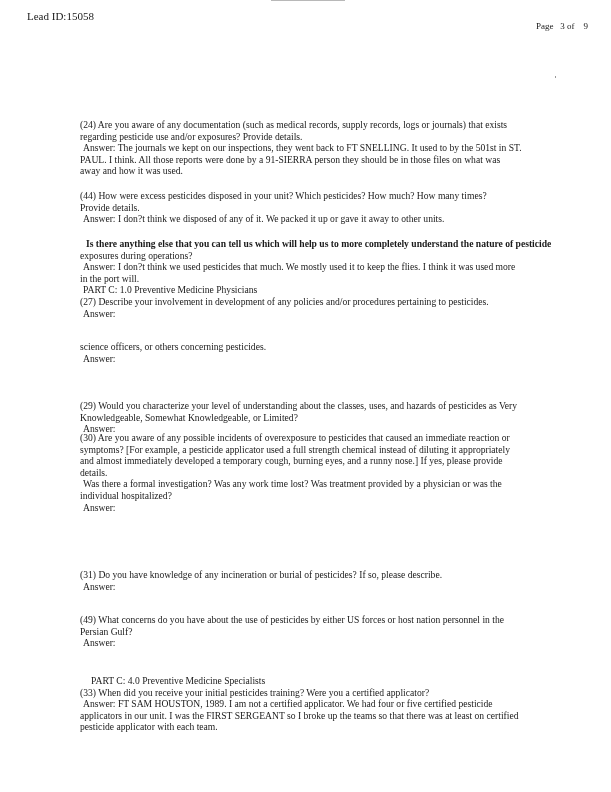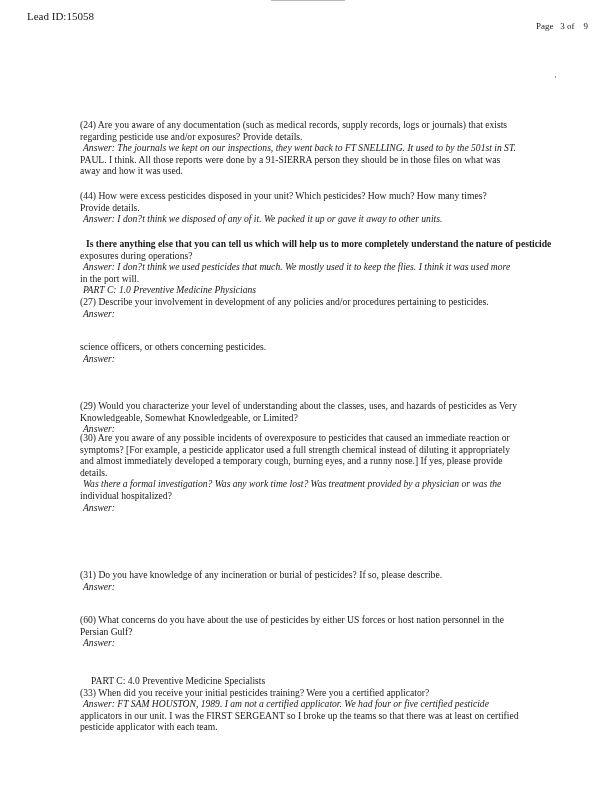--- a/index.html
+++ b/index.html
@@ -18,21 +18,21 @@
       position: absolute; left: 27px; top: 11px; font-size: 11px;
     }
     .header-right {
       position: absolute; left: 524px; top: 21px; font-size: 9px; white-space: pre; margin-left: 12px;
     }
     .speck {
       position: absolute; left: 555px; top: 76px; width: 1px; height: 2px; background: #999;
     }
     .block { position: absolute; left: 60px; width: 500px; }
     .line { white-space: nowrap; margin-left: 20px; }
-    .ind { padding-left: 3px; font-style: italic; }
+    .ind { padding-left: 3px; }
     .ind2 { padding-left: 6px; font-weight: bold; }
   </style>
 </head>
 <body>
 
 <div class="top-rule"></div>
 <div class="header-left">Lead ID:15058</div>
 <div class="header-right">Page   3 of    9</div>
 <div class="speck"></div>
 
@@ -83,21 +83,21 @@
   <div class="line">individual hospitalized?</div>
   <div class="line ind">Answer:</div>
 </div>
 
 <div class="block" style="top:569px">
   <div class="line">(31)  Do you have knowledge of any incineration or burial of pesticides?  If so, please describe.</div>
   <div class="line ind">Answer:</div>
 </div>
 
 <div class="block" style="top:614px">
-  <div class="line">(60)  What concerns do you have about the use of pesticides by either US forces or host nation personnel in the</div>
+  <div class="line">(49)  What concerns do you have about the use of pesticides by either US forces or host nation personnel in the</div>
   <div class="line">Persian Gulf?</div>
   <div class="line ind">Answer:</div>
 </div>
 
 <div class="block" style="top:675px">
   <div class="line" style="padding-left:11px">PART C: 4.0  Preventive Medicine Specialists</div>
   <div class="line">(33)  When did you receive your initial pesticides training?  Were you a certified applicator?</div>
   <div class="line ind">Answer: FT SAM HOUSTON, 1989. I am not a certified applicator.  We had four or five certified pesticide</div>
   <div class="line">applicators in our unit.  I was the FIRST SERGEANT so I broke up the teams so that there was at least on certified</div>
   <div class="line">pesticide applicator with each team.</div>

